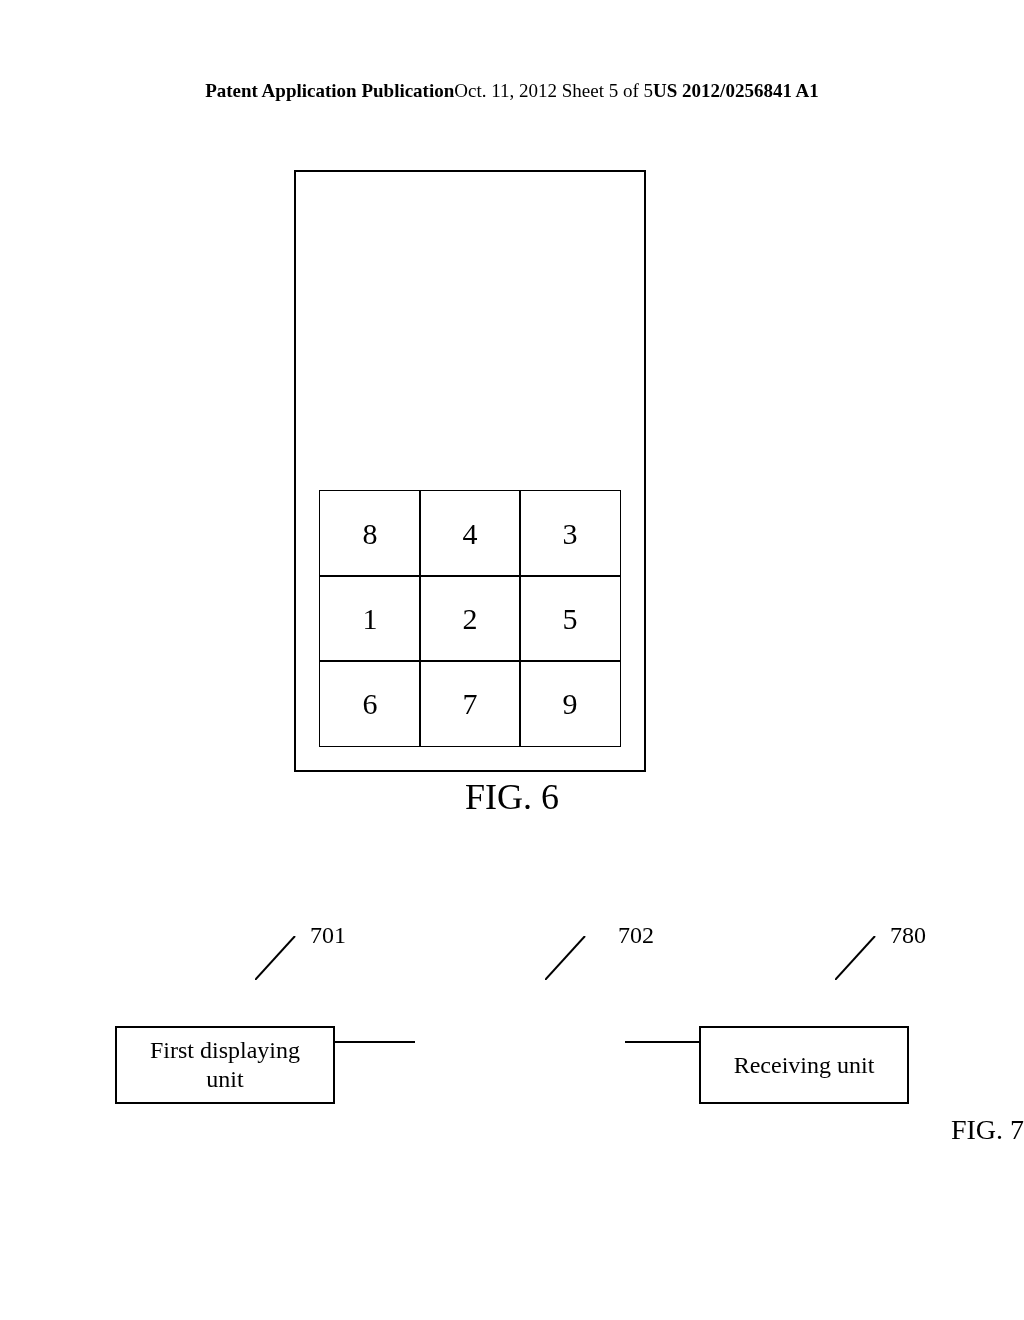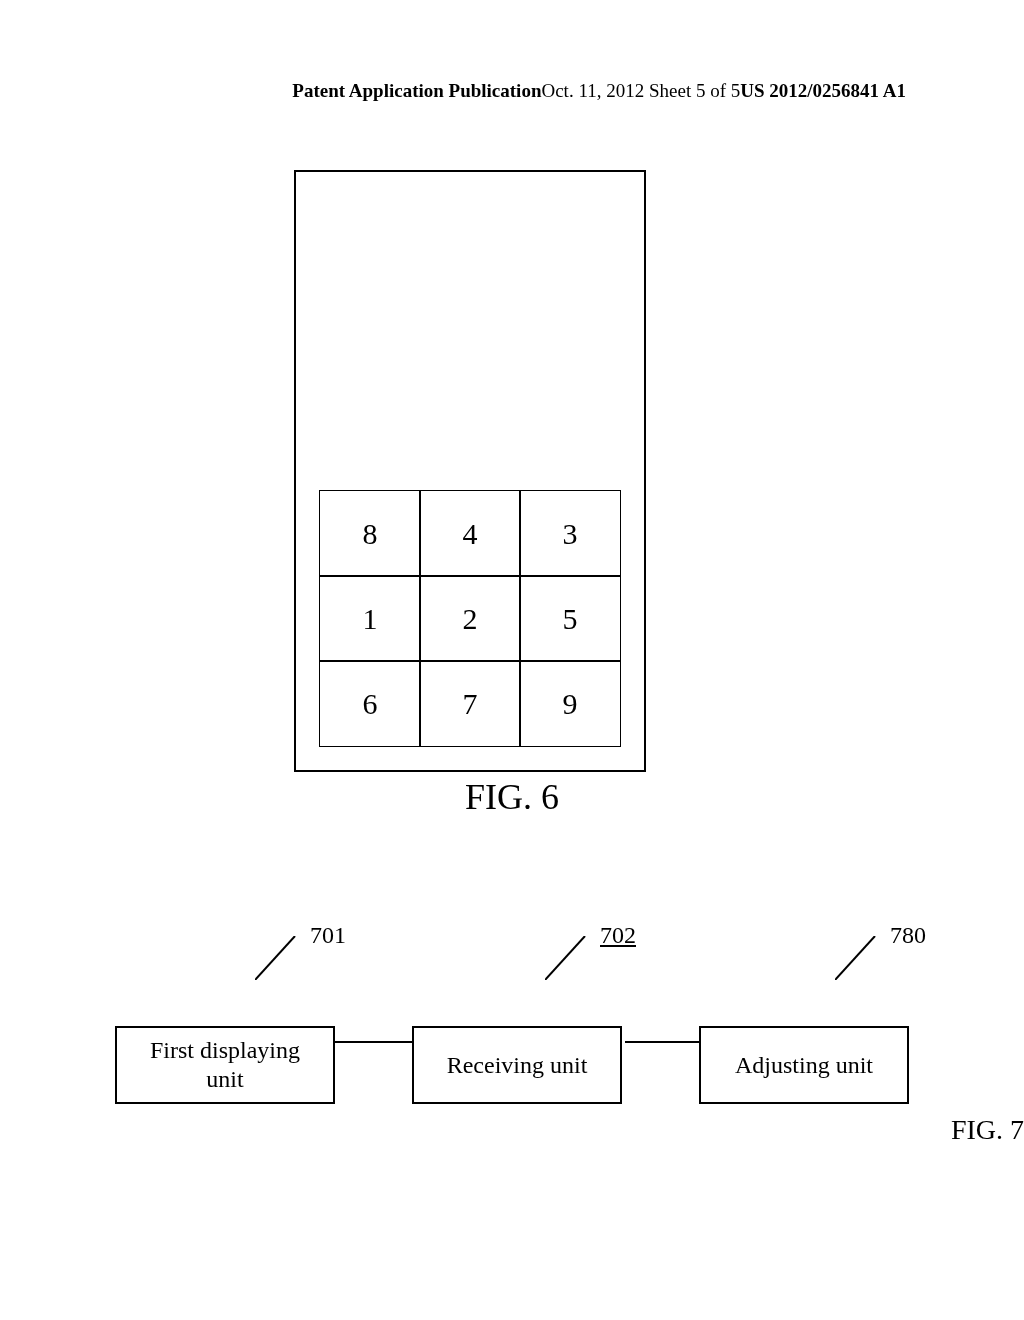--- a/index.html
+++ b/index.html
@@ -14,21 +14,21 @@
       font-family: "Times New Roman", Times, serif;
       position: relative;
     }
     .header {
       position: absolute;
       top: 80px;
       left: 0;
       right: 0;
       padding: 0 118px;
       display: flex;
-      justify-content: flex-end;
+      justify-content: center;
       align-items: baseline;
       font-size: 19px;
     }
     .header-left {
       font-weight: bold;
     }
     .header-center {
       font-weight: normal;
     }
     .header-right {
@@ -161,36 +161,33 @@
   <div class="blocks-row">
 
     <svg style="position:absolute; top:-42px; left:140px; z-index:3;" width="50" height="44">
       <line x1="40" y1="0" x2="0" y2="44" stroke="#000" stroke-width="2"></line>
     </svg>
     <div class="callout" style="top:-56px; left:195px;">701</div>
 
     <svg style="position:absolute; top:-42px; left:430px; z-index:3;" width="50" height="44">
       <line x1="40" y1="0" x2="0" y2="44" stroke="#000" stroke-width="2"></line>
     </svg>
-    <div class="callout" style="top:-56px; left:485px;text-decoration:underline;">702</div>
+    <div class="callout" style="top:-56px; left:503px;">702</div>
 
     <svg style="position:absolute; top:-42px; left:720px; z-index:3;" width="50" height="44">
       <line x1="40" y1="0" x2="0" y2="44" stroke="#000" stroke-width="2"></line>
     </svg>
     <div class="callout" style="top:-56px; left:775px;">780</div>
 
     <div class="connector connector-1"></div>
     <div class="connector connector-2"></div>
 
     <div class="block block-1">
       <span style="white-space:pre-line;">First displaying
 unit</span>
     </div>
     <div class="block block-2">
       <span>Receiving unit</span>
     </div>
-    <div class="block block-3">
-      <span>Adjusting unit</span>
-    </div>
   </div>
 </div>
 
 <div class="fig7-label">FIG. 7</div>
 
 </body></html>

